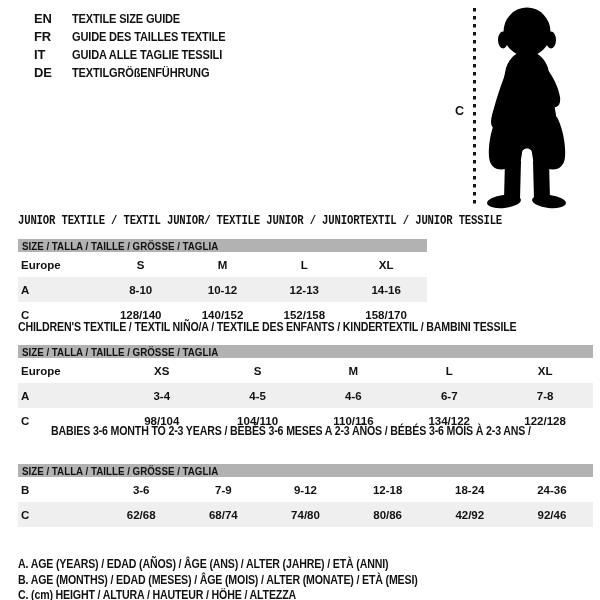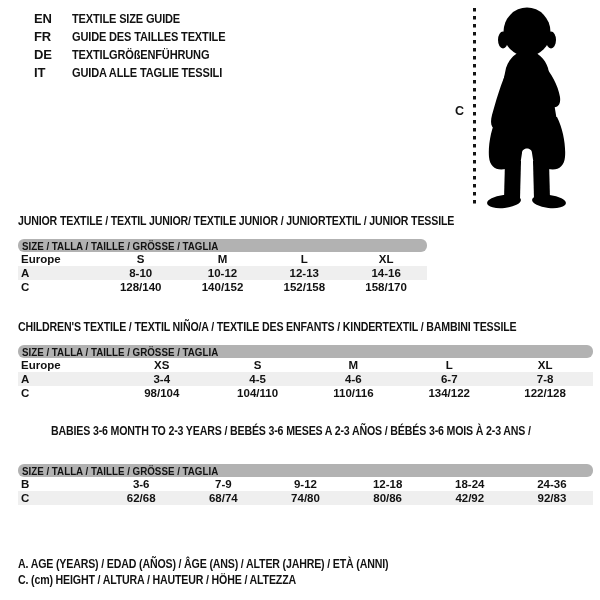--- a/index.html
+++ b/index.html
@@ -27,40 +27,39 @@
   .lang-row { display:flex; line-height:18px; font-size:13px; letter-spacing:-0.2px; }
   .lang-code { width:38px; }
 
   
   .figure-label { left:455px; top:104px; font-size:12.5px; }
   .dash-line { left:471px; top:8px; }
   .baby { left:478px; top:5px; }
 
   
   .sec-title { font-size:12.5px; line-height:15px; letter-spacing:-0.2px; }
-  .title-1 { top:214px; left:18px; }
+  .title-1 { top:214px; left:18px;font-family:Liberation Mono, monospace; }
   .title-2 { top:320px; left:18px; }
   .title-3 { top:424px; left:18px;margin-left:33px; }
 
   
   table.size-table { border-collapse:collapse; table-layout:fixed; }
   .table-1 { top:239px; left:18px; width:409px; }
   .table-2 { top:345px; left:18px; width:575px; }
   .table-3 { top:464px; left:18px; width:575px; }
   th.size-head {
     background:#b2b2b2;
     height:13px;
     font-size:11.5px;
     font-weight:bold;
     text-align:left;
     padding:0 0 0 4px;
-    border-radius:6px;
   }
   td {
-    height:14px;
+    height:25px;
     font-size:11.5px;
     font-weight:bold;
     text-align:center;
     padding:0;
     line-height:14px;
   }
   td.lbl { text-align:left; padding-left:3px; width:52px; }
   tbody tr:nth-child(even) { background:#efefef; }
 
   
@@ -73,26 +72,26 @@
 <div class="abs lang-block">
   <div class="lang-row">
     <span class="lang-code">EN</span>
     <span class="cond">TEXTILE SIZE GUIDE</span>
   </div>
   <div class="lang-row">
     <span class="lang-code">FR</span>
     <span class="cond">GUIDE DES TAILLES TEXTILE</span>
   </div>
   <div class="lang-row">
+    <span class="lang-code">IT</span>
+    <span class="cond">GUIDA ALLE TAGLIE TESSILI</span>
+  </div>
+  <div class="lang-row">
     <span class="lang-code">DE</span>
     <span class="cond">TEXTILGRÖßENFÜHRUNG</span>
-  </div>
-  <div class="lang-row">
-    <span class="lang-code">IT</span>
-    <span class="cond">GUIDA ALLE TAGLIE TESSILI</span>
   </div>
 </div>
 
 <span class="abs figure-label">C</span>
 
 <svg class="abs dash-line" width="7" height="200" aria-hidden="true">
   <line x1="3.5" y1="0" x2="3.5" y2="200" stroke="#141414" stroke-width="3" stroke-dasharray="3.5 4.5"></line>
 </svg>
 
 <svg class="abs baby" width="97" height="205" viewBox="0 0 97 205" aria-hidden="true">
@@ -201,21 +200,22 @@
       <td>18-24</td>
       <td>24-36</td>
     </tr>
     <tr>
       <td class="lbl">C</td>
       <td>62/68</td>
       <td>68/74</td>
       <td>74/80</td>
       <td>80/86</td>
       <td>42/92</td>
-      <td>92/83</td>
+      <td>92/46</td>
     </tr>
   </tbody>
 </table>
 
 <div class="abs footnotes">
   <div class="footnote"><span class="cond">A. AGE (YEARS) / EDAD (AÑOS) / ÂGE (ANS) / ALTER (JAHRE) / ETÀ (ANNI)</span></div>
+  <div class="footnote"><span class="cond">B. AGE (MONTHS) / EDAD (MESES) / ÂGE (MOIS) / ALTER (MONATE) / ETÀ (MESI)</span></div>
   <div class="footnote"><span class="cond">C. (cm) HEIGHT / ALTURA / HAUTEUR / HÖHE / ALTEZZA</span></div>
 </div>
 
 </body></html>

